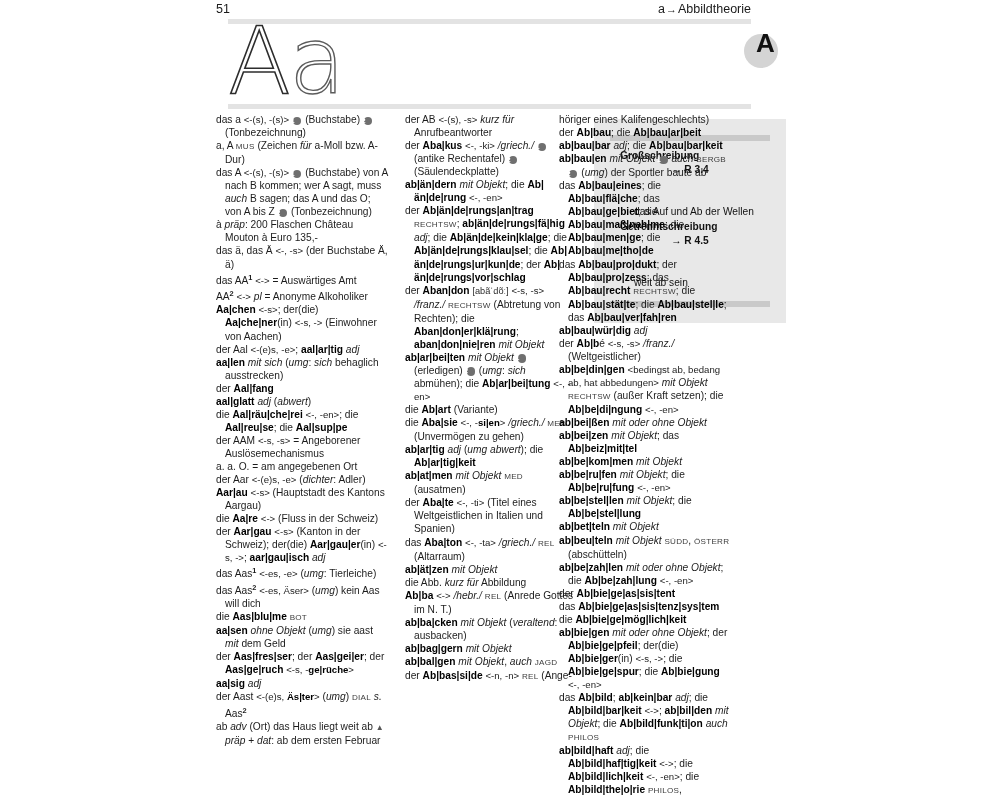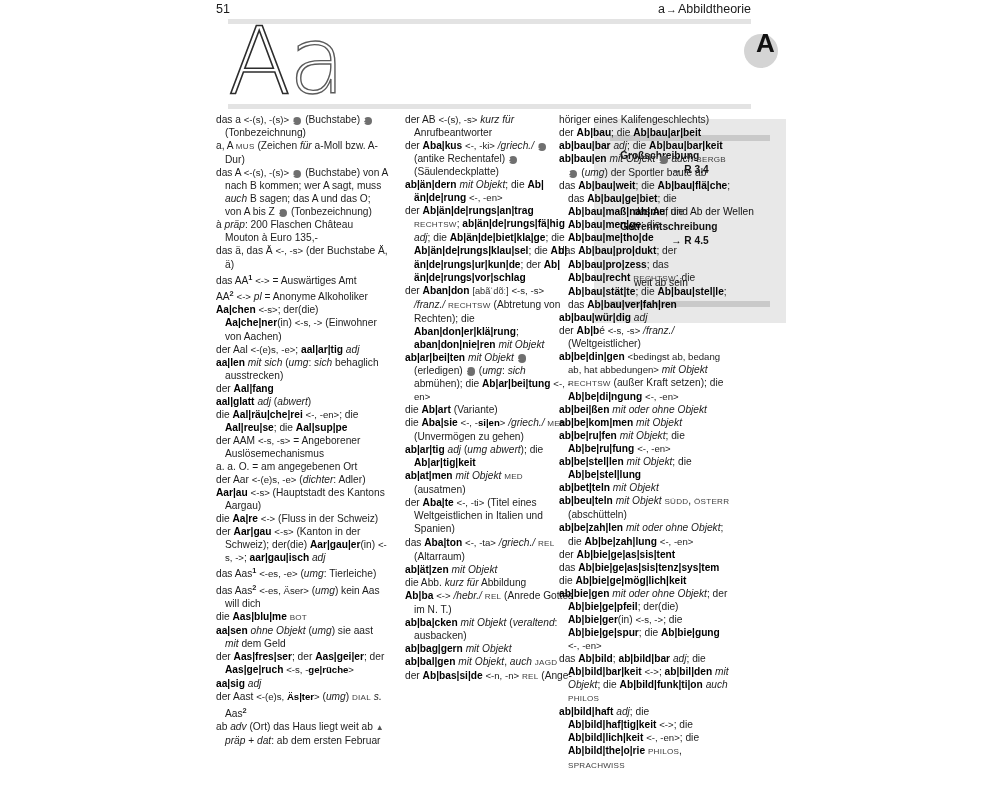--- a/index.html
+++ b/index.html
@@ -264,21 +264,21 @@
           <div class="rb-head">Getrenntschreibung</div>
           <div class="rb-ref">→ R 4.5</div>
           <div class="rb-ex">weit ab sein</div>
         </div>
         <div class="cap-bar"></div>
       </div>
       <div class="col2-entries">
           <p class="entry">der AB <span class="gram">&lt;-(s), -s&gt;</span> <span class="it">kurz</span> <span class="it">für</span> Anrufbeantworter</p>
           <p class="entry">der <b class="hw">Aba|kus</b> <span class="gram">&lt;-, -ki&gt;</span> <span class="it">/griech./</span> <span class="num">1</span> (antike Rechentafel) <span class="num">2</span> (Säulendeckplatte)</p>
           <p class="entry"><b class="hw">ab|än|dern</b> <span class="it">mit</span> <span class="it">Objekt</span>; die <b class="hw">Ab|än|de|rung</b> <span class="gram">&lt;-, -en&gt;</span></p>
-          <p class="entry">der <b class="hw">Ab|än|de|rungs|an|trag</b> <span class="sc">RECHTSW</span>; <b class="hw">ab|än|de|rungs|fä|hig</b> <span class="it">adj</span>; die <b class="hw">Ab|än|de|biet|kla|ge</b>; die <b class="hw">Ab|än|de|rungs|klau|sel</b>; die <b class="hw">Ab|än|de|rungs|ur|kun|de</b>; der <b class="hw">Ab|än|de|rungs|vor|schlag</b></p>
+          <p class="entry">der <b class="hw">Ab|än|de|rungs|an|trag</b> <span class="sc">RECHTSW</span>; <b class="hw">ab|än|de|rungs|fä|hig</b> <span class="it">adj</span>; die <b class="hw">Ab|än|de|kein|kla|ge</b>; die <b class="hw">Ab|än|de|rungs|klau|sel</b>; die <b class="hw">Ab|än|de|rungs|ur|kun|de</b>; der <b class="hw">Ab|än|de|rungs|vor|schlag</b></p>
           <p class="entry">der <b class="hw">Aban|don</b> <span class="ph">[abãˈdõː]</span> <span class="gram">&lt;-s, -s&gt;</span> <span class="it">/franz./</span> <span class="sc">RECHTSW</span> (Abtretung von Rechten); die <b class="hw">Aban|don|er|klä|rung</b>; <b class="hw">aban|don|nie|ren</b> <span class="it">mit</span> <span class="it">Objekt</span></p>
           <p class="entry"><b class="hw">ab|ar|bei|ten</b> <span class="it">mit</span> <span class="it">Objekt</span> <span class="num">1</span> (erledigen) <span class="num">2</span> (<span class="it">umg</span>: <span class="it">sich</span> abmühen); die <b class="hw">Ab|ar|bei|tung</b> <span class="gram">&lt;-, -en&gt;</span></p>
           <p class="entry">die <b class="hw">Ab|art</b> (Variante)</p>
           <p class="entry">die <b class="hw">Aba|sie</b> <span class="gram">&lt;-, -<b class="hw">si|en</b>&gt;</span> <span class="it">/griech./</span> <span class="sc">MED</span> (Unvermögen zu gehen)</p>
           <p class="entry"><b class="hw">ab|ar|tig</b> <span class="it">adj</span> (<span class="it">umg</span> <span class="it">abwert</span>); die <b class="hw">Ab|ar|tig|keit</b></p>
           <p class="entry"><b class="hw">ab|at|men</b> <span class="it">mit</span> <span class="it">Objekt</span> <span class="sc">MED</span> (ausatmen)</p>
           <p class="entry">der <b class="hw">Aba|te</b> <span class="gram">&lt;-, -ti&gt;</span> (Titel eines Weltgeistlichen in Italien und Spanien)</p>
           <p class="entry">das <b class="hw">Aba|ton</b> <span class="gram">&lt;-, -ta&gt;</span> <span class="it">/griech./</span> <span class="sc">REL</span> (Altarraum)</p>
           <p class="entry"><b class="hw">ab|ät|zen</b> <span class="it">mit</span> <span class="it">Objekt</span></p>
           <p class="entry">die Abb. <span class="it">kurz</span> <span class="it">für</span> Abbildung</p>
@@ -287,34 +287,35 @@
           <p class="entry"><b class="hw">ab|bag|gern</b> <span class="it">mit</span> <span class="it">Objekt</span></p>
           <p class="entry"><b class="hw">ab|bal|gen</b> <span class="it">mit</span> <span class="it">Objekt</span>, <span class="it">auch</span> <span class="sc">JAGD</span></p>
           <p class="entry">der <b class="hw">Ab|bas|si|de</b> <span class="gram">&lt;-n, -n&gt;</span> <span class="sc">REL</span> (Ange-</p>
         </div>
     </div>
     <div class="col col3">
         <p class="entry">höriger eines Kalifengeschlechts)</p>
         <p class="entry">der <b class="hw">Ab|bau</b>; die <b class="hw">Ab|bau|ar|beit</b></p>
         <p class="entry"><b class="hw">ab|bau|bar</b> <span class="it">adj</span>; die <b class="hw">Ab|bau|bar|keit</b></p>
         <p class="entry"><b class="hw">ab|bau|en</b> <span class="it">mit</span> <span class="it">Objekt</span> <span class="num">1</span> <span class="it">auch</span> <span class="sc">BERGB</span> <span class="num">2</span> (<span class="it">umg</span>) der Sportler baute ab</p>
-        <p class="entry">das <b class="hw">Ab|bau|weit</b>; die <b class="hw">Ab|bau|flä|che</b>; das <b class="hw">Ab|bau|ge|biet</b>; die <b class="hw">Ab|bau|maß|nah|me</b>; die <b class="hw">Ab|bau|men|ge</b>; die <b class="hw">Ab|bau|me|tho|de</b></p>
+        <p class="entry">das <b class="hw">Ab|bau|eines</b>; die <b class="hw">Ab|bau|flä|che</b>; das <b class="hw">Ab|bau|ge|biet</b>; die <b class="hw">Ab|bau|maß|nah|me</b>; die <b class="hw">Ab|bau|men|ge</b>; die <b class="hw">Ab|bau|me|tho|de</b></p>
         <p class="entry">das <b class="hw">Ab|bau|pro|dukt</b>; der <b class="hw">Ab|bau|pro|zess</b>; das <b class="hw">Ab|bau|recht</b> <span class="sc">RECHTSW</span>; die <b class="hw">Ab|bau|stät|te</b>; die <b class="hw">Ab|bau|stel|le</b>; das <b class="hw">Ab|bau|ver|fah|ren</b></p>
         <p class="entry"><b class="hw">ab|bau|wür|dig</b> <span class="it">adj</span></p>
         <p class="entry">der <b class="hw">Ab|b</b>é <span class="gram">&lt;-s, -s&gt;</span> <span class="it">/franz./</span> (Weltgeistlicher)</p>
         <p class="entry"><b class="hw">ab|be|din|gen</b> <span class="gram">&lt;bedingst ab, bedang ab, hat abbedungen&gt;</span> <span class="it">mit</span> <span class="it">Objekt</span> <span class="sc">RECHTSW</span> (außer Kraft setzen); die <b class="hw">Ab|be|di|ngung</b> <span class="gram">&lt;-, -en&gt;</span></p>
         <p class="entry"><b class="hw">ab|bei|ßen</b> <span class="it">mit</span> <span class="it">oder</span> <span class="it">ohne</span> <span class="it">Objekt</span></p>
+        <p class="entry"><b class="hw">ab|bei|zen</b> <span class="it">mit</span> <span class="it">Objekt</span>; das <b class="hw">Ab|beiz|mit|tel</b></p>
         <p class="entry"><b class="hw">ab|be|kom|men</b> <span class="it">mit</span> <span class="it">Objekt</span></p>
         <p class="entry"><b class="hw">ab|be|ru|fen</b> <span class="it">mit</span> <span class="it">Objekt</span>; die <b class="hw">Ab|be|ru|fung</b> <span class="gram">&lt;-, -en&gt;</span></p>
         <p class="entry"><b class="hw">ab|be|stel|len</b> <span class="it">mit</span> <span class="it">Objekt</span>; die <b class="hw">Ab|be|stel|lung</b></p>
         <p class="entry"><b class="hw">ab|bet|teln</b> <span class="it">mit</span> <span class="it">Objekt</span></p>
         <p class="entry"><b class="hw">ab|beu|teln</b> <span class="it">mit</span> <span class="it">Objekt</span> <span class="sc">SÜDD</span>, <span class="sc">ÖSTERR</span> (abschütteln)</p>
         <p class="entry"><b class="hw">ab|be|zah|len</b> <span class="it">mit</span> <span class="it">oder</span> <span class="it">ohne</span> <span class="it">Objekt</span>; die <b class="hw">Ab|be|zah|lung</b> <span class="gram">&lt;-, -en&gt;</span></p>
         <p class="entry">der <b class="hw">Ab|bie|ge|as|sis|tent</b></p>
         <p class="entry">das <b class="hw">Ab|bie|ge|as|sis|tenz|sys|tem</b></p>
         <p class="entry">die <b class="hw">Ab|bie|ge|mög|lich|keit</b></p>
         <p class="entry"><b class="hw">ab|bie|gen</b> <span class="it">mit</span> <span class="it">oder</span> <span class="it">ohne</span> <span class="it">Objekt</span>; der <b class="hw">Ab|bie|ge|pfeil</b>; der(die) <b class="hw">Ab|bie|ger</b>(in) <span class="gram">&lt;-s, -&gt;</span>; die <b class="hw">Ab|bie|ge|spur</b>; die <b class="hw">Ab|bie|gung</b> <span class="gram">&lt;-, -en&gt;</span></p>
-        <p class="entry">das <b class="hw">Ab|bild</b>; <b class="hw">ab|bild|bar</b> <span class="it">adj</span>; die <b class="hw">Ab|bild|bar|keit</b> <span class="gram">&lt;-&gt;</span>; <b class="hw">ab|bil|den</b> <span class="it">mit</span> <span class="it">Objekt</span>; die <b class="hw">Ab|bild|funk|ti|on</b> <span class="it">auch</span> <span class="sc">PHILOS</span></p>
+        <p class="entry">das <b class="hw">Ab|bild</b>; <b class="hw">ab|kein|bar</b> <span class="it">adj</span>; die <b class="hw">Ab|bild|bar|keit</b> <span class="gram">&lt;-&gt;</span>; <b class="hw">ab|bil|den</b> <span class="it">mit</span> <span class="it">Objekt</span>; die <b class="hw">Ab|bild|funk|ti|on</b> <span class="it">auch</span> <span class="sc">PHILOS</span></p>
         <p class="entry"><b class="hw">ab|bild|haft</b> <span class="it">adj</span>; die <b class="hw">Ab|bild|haf|tig|keit</b> <span class="gram">&lt;-&gt;</span>; die <b class="hw">Ab|bild|lich|keit</b> <span class="gram">&lt;-, -en&gt;</span>; die <b class="hw">Ab|bild|the|o|rie</b> <span class="sc">PHILOS</span>, <span class="sc">SPRACHWISS</span></p>
       </div>
   </div>
 
 </div>
 
 </body></html>

